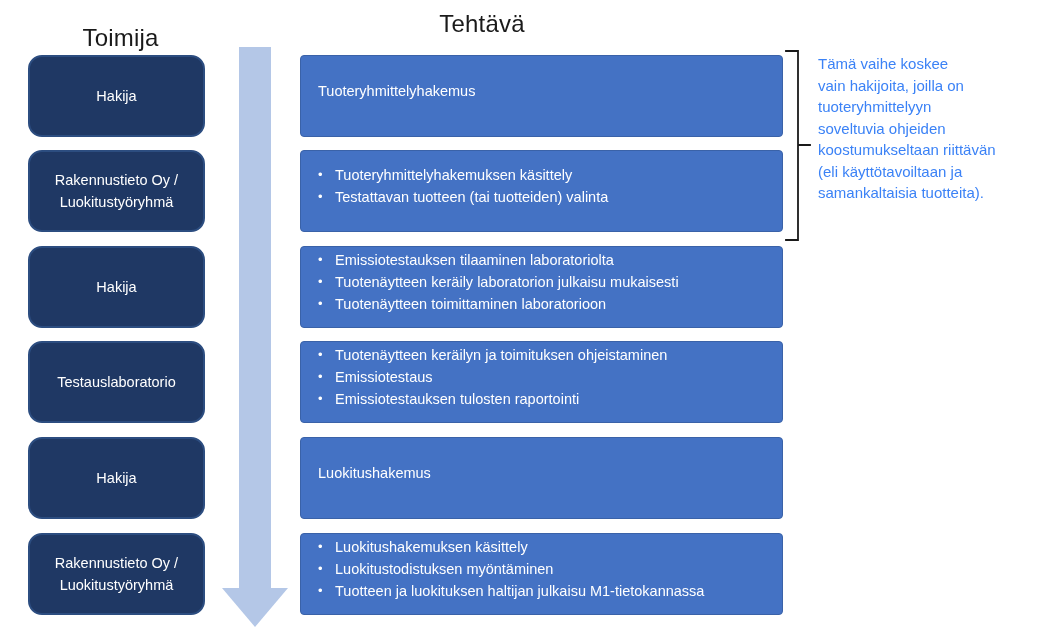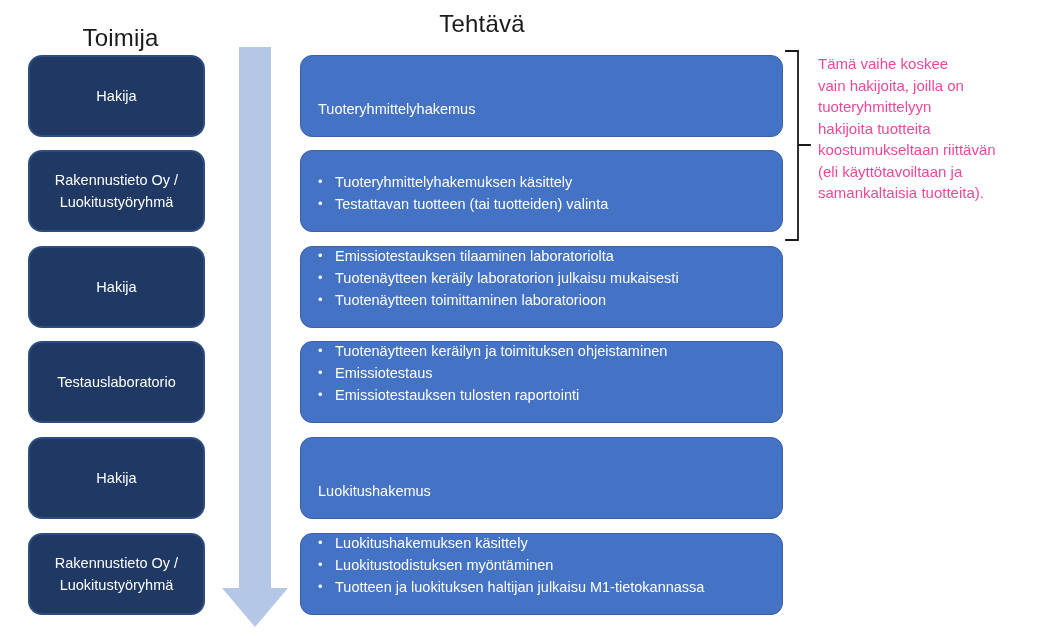--- a/index.html
+++ b/index.html
@@ -65,24 +65,24 @@
     line-height: 22px;
     padding: 4px 14px;
   }
 
   .task-box {
     position: absolute;
     left: 300px;
     width: 483px; height: 82px;
     background: #4472c4;
     border: 1px solid #3a62a8;
-    border-radius: 12px;
+    border-radius: 4px;
     display: flex;
     flex-direction: column;
-    justify-content: flex-end;
+    justify-content: center;
     color: #ffffff;
     font-size: 14.5px;
     line-height: 22px;
     padding: 6px 14px 16px 17px;
   }
   .task-box ul { list-style: none; }
   .task-box li { display: flex; align-items: flex-start; }
   .bullet {
     width: 17px;
     flex: 0 0 17px;
@@ -90,21 +90,21 @@
     font-size: 13px;
     line-height: 22px;
   }
 
   
   .bracket-svg { position: absolute; left: 784px; top: 48px; }
   .annotation {
     position: absolute;
     left: 818px; top: 53px;
     width: 226px;
-    color: #ec4899;
+    color: #3b82f6;
     font-size: 15px;
     line-height: 21.5px;
   }
 </style>
 </head>
 <body>
 
 <div class="canvas">
 
   <div class="col-header header-actor">Toimija</div>
@@ -205,19 +205,19 @@
   </div>
 
   <svg class="bracket-svg" width="30" height="198" viewBox="0 0 30 198" aria-hidden="true">
     <path d="M2 3 L14 3 L14 192 L2 192 M14 97 L26 97" fill="none" stroke="#1a1a1a" stroke-width="1.8" stroke-linecap="square"></path>
   </svg>
 
   <div class="annotation">
     <div>Tämä vaihe koskee</div>
     <div>vain hakijoita, joilla on</div>
     <div>tuoteryhmittelyyn</div>
-    <div>hakijoita tuotteita</div>
+    <div>soveltuvia ohjeiden</div>
     <div>koostumukseltaan riittävän</div>
     <div>(eli käyttötavoiltaan ja</div>
     <div>samankaltaisia tuotteita).</div>
   </div>
 
 </div>
 
 </body></html>

